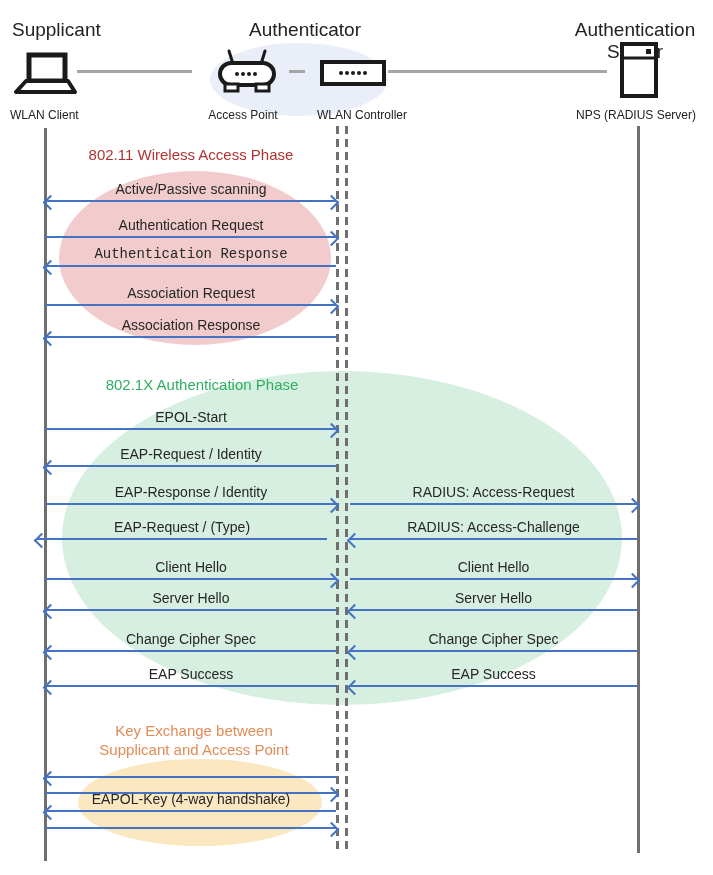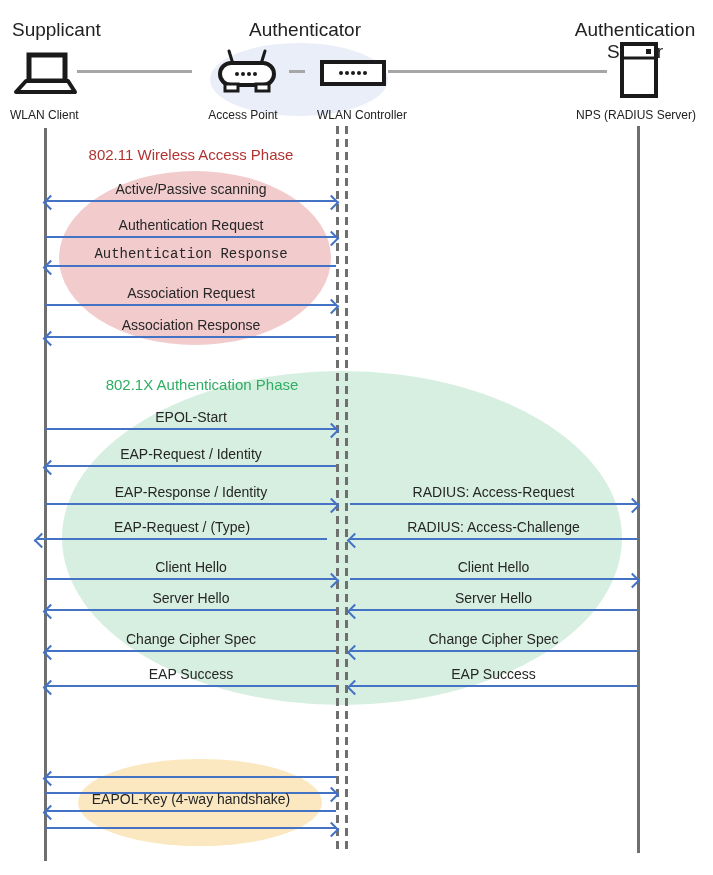--- a/index.html
+++ b/index.html
@@ -101,20 +101,24 @@
   <div class="node-label center" style="left:302px;width:120px;">WLAN Controller</div>
   <div class="node-label center" style="left:556px;width:160px;">NPS (RADIUS Server)</div>
 
   <div class="lifeline" style="left:44px;top:128px;height:733px;"></div>
   <div class="lifeline-dashed" style="left:336px;top:126px;height:726px;"></div>
   <div class="lifeline-dashed" style="left:345px;top:126px;height:726px;"></div>
   <div class="lifeline" style="left:637px;top:126px;height:727px;"></div>
 
   <div class="phase-title pt-red" style="left:46px;width:290px;top:146px;">802.11 Wireless Access Phase</div>
   <div class="phase-title pt-green" style="left:46px;width:312px;top:376px;">802.1X Authentication Phase</div>
+  <div class="phase-title pt-orange" style="left:46px;width:296px;top:721px;">
+    <div>Key Exchange between</div>
+    <div>Supplicant and Access Point</div>
+  </div>
 
   <div class="msg" style="left:46px;width:290px;top:200px;">
     <div class="mlabel">Active/Passive scanning</div>
     <div class="mline"></div>
     <span class="head hl"></span>
     <span class="head hr"></span>
   </div>
   <div class="msg" style="left:46px;width:290px;top:236px;">
     <div class="mlabel">Authentication Request</div>
     <div class="mline"></div>

